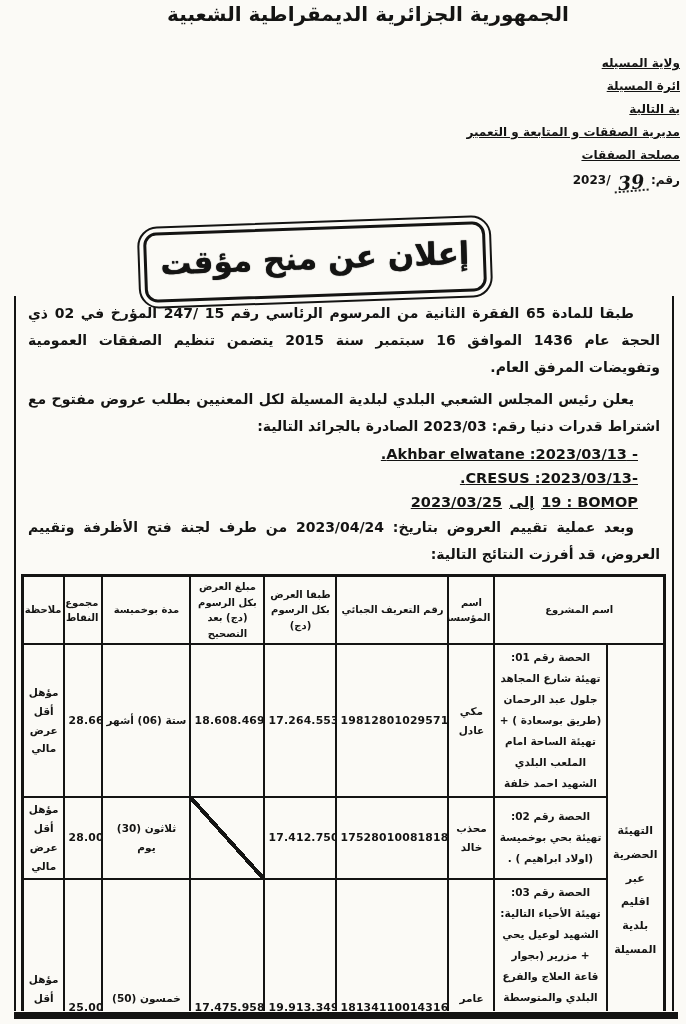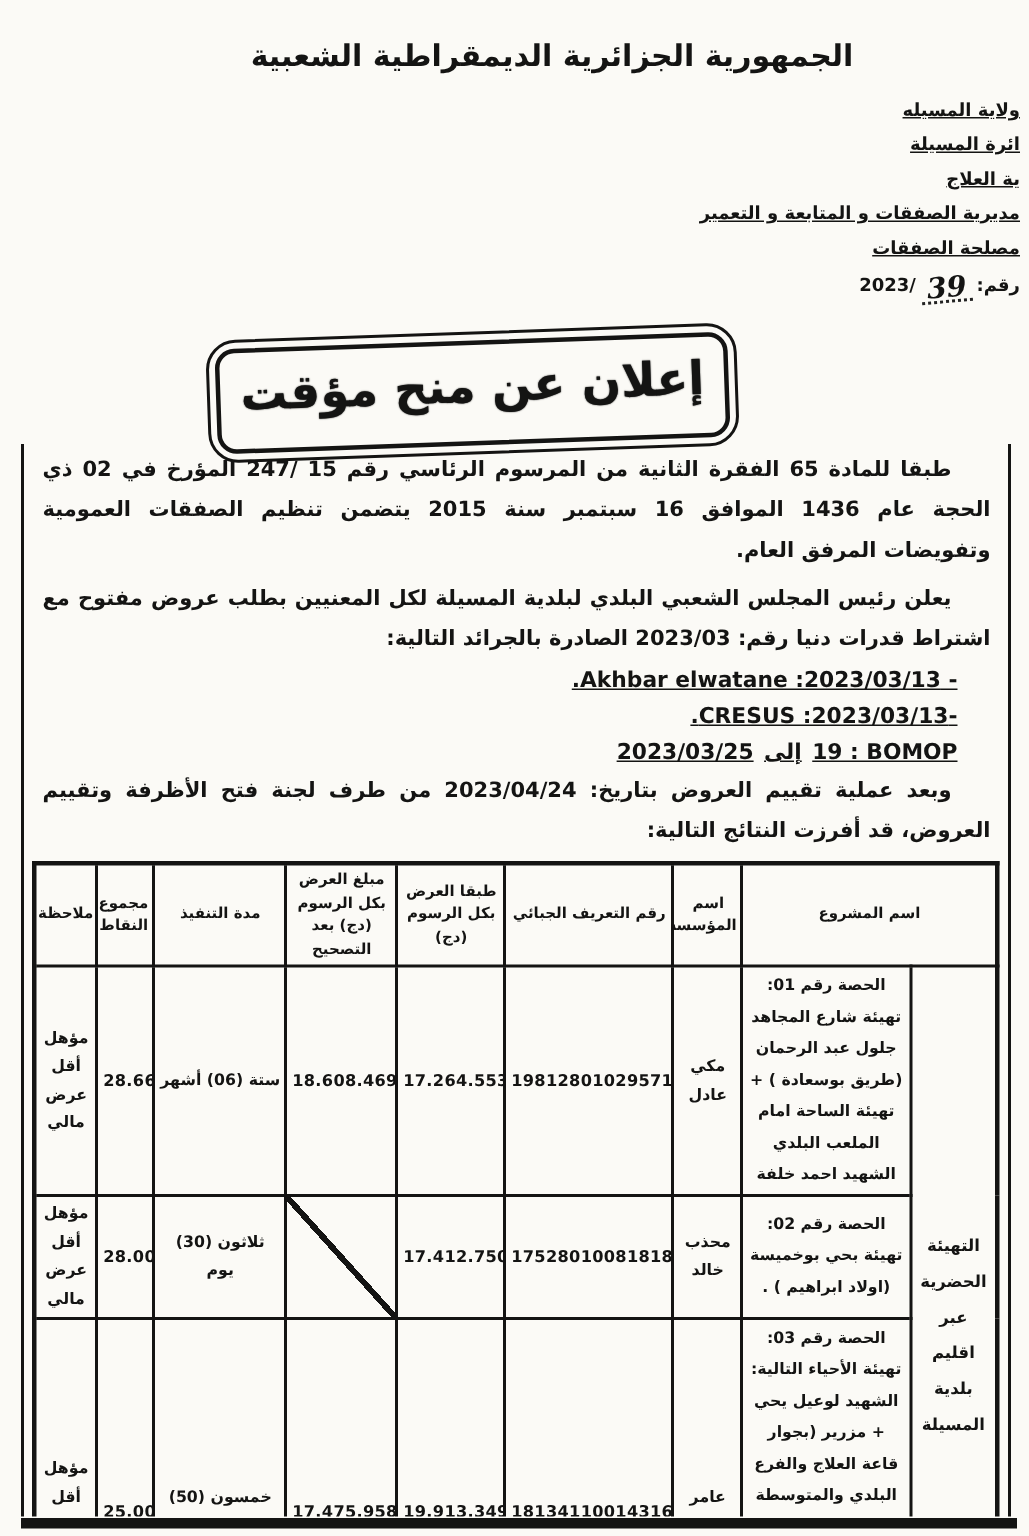--- a/index.html
+++ b/index.html
@@ -3,26 +3,26 @@
 <meta charset="utf-8">
 <style>
   :root { --ink:#141413; --paper:#fbfaf6; }
   * { margin:0; padding:0; box-sizing:border-box; }
   body {
     width:686px; height:1024px; position:relative; overflow:hidden;
     background:var(--paper); color:var(--ink);
     font-family:"DejaVu Sans", sans-serif; font-weight:bold;
   }
   .republic {
-    position:absolute; top:25px; left:0; width:100%;
+    position:absolute; top:2px; left:0; width:100%;
     text-align:center; padding-left:50px;
     font-size:20px; letter-spacing:0; direction:rtl;
   }
   .org-block {
-    position:absolute; top:62px; right:6px; width:260px;
+    position:absolute; top:52px; right:6px; width:260px;
     direction:rtl; text-align:right; font-size:12px; line-height:23px;
   }
   .org-line { text-decoration:underline; white-space:nowrap; }
   .doc-number { display:inline-flex; direction:rtl; align-items:flex-end; gap:3px; margin-top:2px; }
   .doc-number .lbl { text-decoration:none; }
   .hand {
     display:inline-block; font-family:"DejaVu Serif", serif; font-style:italic;
     font-size:19px; transform:rotate(-5deg); padding:0 4px;
     border-bottom:2px dotted #222; line-height:16px;
   }
@@ -77,21 +77,21 @@
   }
 </style>
 </head>
 <body>
 
 <div class="republic">الجمهورية الجزائرية الديمقراطية الشعبية</div>
 
 <div class="org-block">
   <div class="org-line">ولاية المسيله</div>
   <div class="org-line">ائرة المسيلة</div>
-  <div class="org-line">ية العلاج</div>
+  <div class="org-line">ية التالية</div>
   <div class="org-line">مديرية الصفقات و المتابعة و التعمير</div>
   <div class="org-line">مصلحة الصفقات</div>
   <div class="doc-number">
     <span class="lbl">رقم:</span>
     <span class="hand">39</span>
     <span dir="rtl">/2023</span>
   </div>
 </div>
 
 <div class="title-box">
@@ -128,21 +128,21 @@
         <col style="width:38px">
         <col style="width:42px">
     </colgroup>
     <tbody>
         <tr class="hdr">
       <th colspan="2">اسم المشروع</th>
       <th>اسم المؤسسة</th>
       <th>رقم التعريف الجبائي</th>
       <th>طبقا العرض بكل الرسوم (دج)</th>
       <th>مبلغ العرض بكل الرسوم (دج) بعد التصحيح</th>
-      <th>مدة التنفيذ</th>
+      <th>مدة بوخميسة</th>
       <th>مجموع النقاط</th>
       <th>ملاحظة</th>
     </tr>
     <tr class="r1">
       <td class="group" rowspan="3">التهيئة الحضرية عبر اقليم بلدية المسيلة</td>
       <td class="project">الحصة رقم 01: تهيئة شارع المجاهد جلول عبد الرحمان (طريق بوسعادة ) + تهيئة الساحة امام الملعب البلدي الشهيد احمد خلفة</td>
       <td class="txt">مكي عادل</td>
       <td class="num">198128010295719</td>
       <td class="num">17.264.553,60</td>
       <td class="num">18.608.469,10</td>

